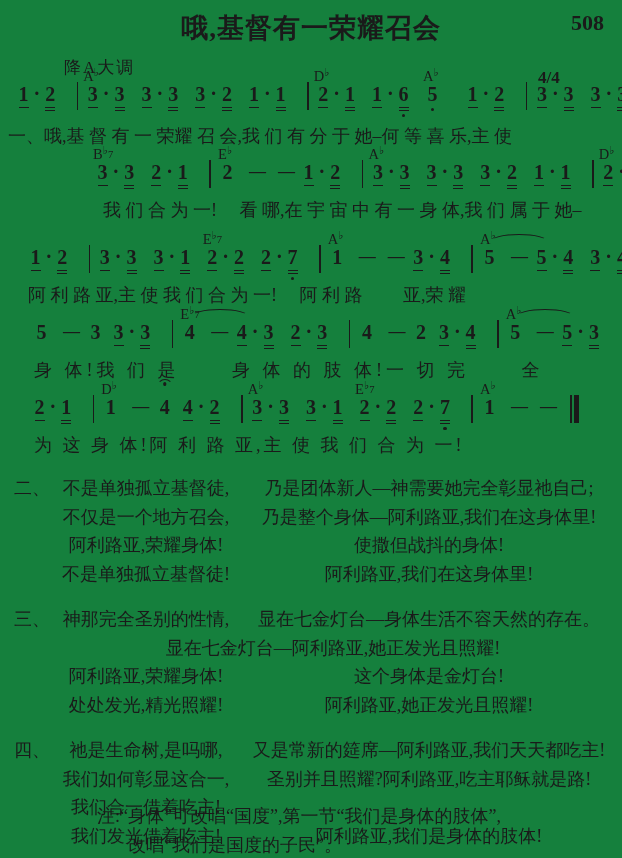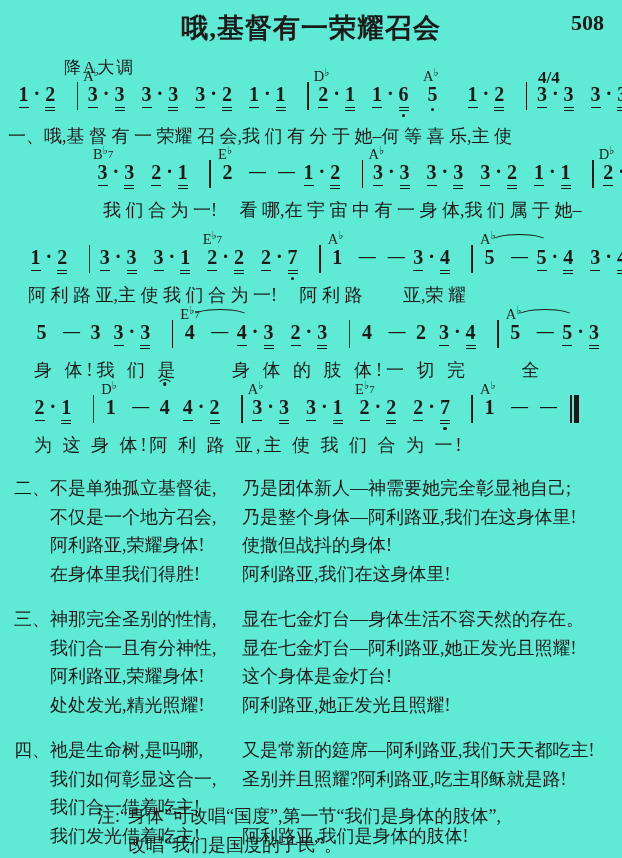--- a/index.html
+++ b/index.html
@@ -1,16 +1,16 @@
 <!DOCTYPE html>
 <html><head>
 <meta charset="utf-8">
 <style>
   html,body{margin:0;padding:0;background:#e8e8e8;}
-  .page{position:relative;width:622px;height:858px;background:#5eead4;color:#1a1a1a;
+  .page{position:relative;width:622px;height:858px;background:#15803d;color:#1a1a1a;
         font-family:"Liberation Serif",serif;overflow:hidden;}
   
   .title{position:absolute;top:10px;left:0;width:622px;text-align:center;
          font-size:27px;font-weight:700;letter-spacing:1px;}
   .pageno{position:absolute;top:10px;right:18px;font-size:22px;font-family:"Liberation Serif",serif;font-weight:bold;}
   .keysig{position:absolute;top:56px;left:64px;font-size:17px;letter-spacing:2px;}
   .timesig{position:absolute;top:52px;left:538px;font-size:17px;font-weight:700;margin-top:16px;}
   
   .mrow{position:absolute;display:flex;align-items:flex-start;white-space:nowrap;}
   .m1{left:16px;top:84px}.m2{left:95px;top:162px}.m3{left:28px;top:247px}
@@ -43,21 +43,21 @@
         width:3.5px;height:3.5px;border-radius:50%;background:#1a1a1a;}
   
   .lyric{position:absolute;font-size:18px;white-space:nowrap;font-family:"Liberation Serif",serif;}
   .ly1{left:8px;top:124px}.ly2{left:103px;top:198px}.ly3{left:28px;top:283px}
   .ly4{left:34px;top:358px}.ly5{left:34px;top:433px}
   .ly4{letter-spacing:4px}.ly5{letter-spacing:3px}
   
   .verses{position:absolute;left:14px;top:474px;right:6px;font-size:18px;}
   .verse{display:flex;margin-bottom:17px;}
   .vnum{width:36px;flex:none;line-height:28.5px;}
-  .vrows{flex:1;}
+  .vrows{flex:1;text-align:center;}
   .vrow{display:flex;line-height:28.5px;}
   .vl{width:192px;flex:none;}
   .vr{flex:1;}
   
   .footnote{position:absolute;left:97px;top:802px;font-size:18px;line-height:29px;}
   .fn2{padding-left:31px;}
 </style>
 </head>
 <body>
 
@@ -554,34 +554,33 @@
           </div>
           <div class="vrow">
             <span class="vl">不仅是一个地方召会,</span>
             <span class="vr">乃是整个身体—阿利路亚,我们在这身体里!</span>
           </div>
           <div class="vrow">
             <span class="vl">阿利路亚,荣耀身体!</span>
             <span class="vr">使撒但战抖的身体!</span>
           </div>
           <div class="vrow">
-            <span class="vl">在身体里我们得胜!</span>
+            <span class="vl">不是单独孤立基督徒!</span>
             <span class="vr">阿利路亚,我们在这身体里!</span>
           </div>
         </div>
       </div>
       <div class="verse">
         <div class="vnum">三、</div>
         <div class="vrows">
           <div class="vrow">
             <span class="vl">神那完全圣别的性情,</span>
             <span class="vr">显在七金灯台—身体生活不容天然的存在。</span>
           </div>
           <div class="vrow">
-            <span class="vl">我们合一且有分神性,</span>
             <span class="vr">显在七金灯台—阿利路亚,她正发光且照耀!</span>
           </div>
           <div class="vrow">
             <span class="vl">阿利路亚,荣耀身体!</span>
             <span class="vr">这个身体是金灯台!</span>
           </div>
           <div class="vrow">
             <span class="vl">处处发光,精光照耀!</span>
             <span class="vr">阿利路亚,她正发光且照耀!</span>
           </div>

